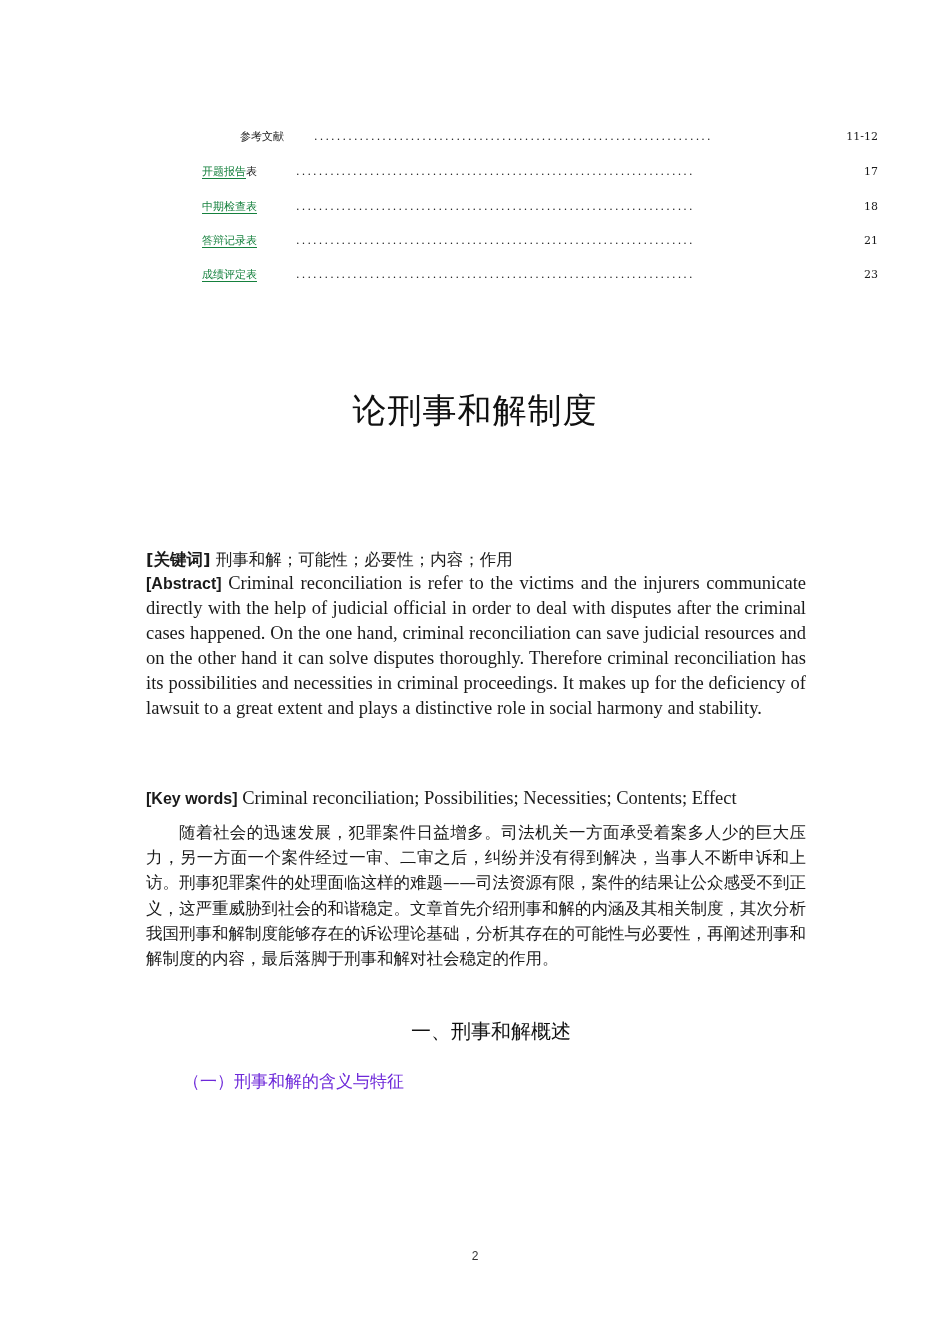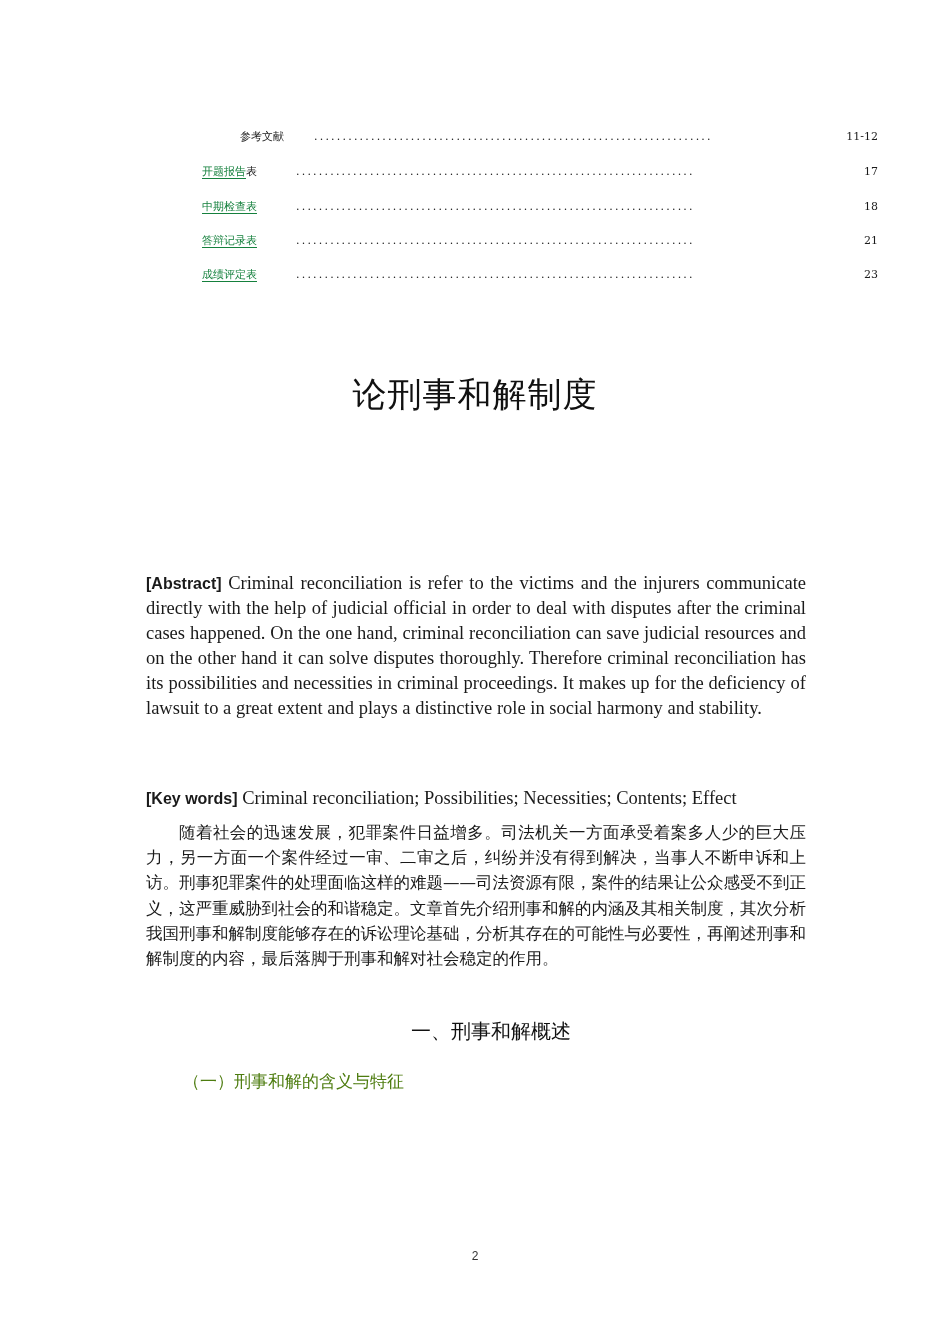--- a/index.html
+++ b/index.html
@@ -7,33 +7,33 @@
            font-family:"DejaVu Serif", serif; color:#1a1a1a; }
     .page { position:absolute; left:0; top:0; width:950px; height:1344px; background:#fff; }
 
     
     .toc-row { position:absolute; left:0; width:950px; height:24px; font-size:11px; line-height:24px;padding-left:16px; }
     .toc-title { position:absolute; white-space:nowrap; }
     .toc-link { color:#15803d; text-decoration:underline; text-underline-offset:3px; }
     .toc-dots { position:absolute; overflow:hidden; white-space:nowrap; letter-spacing:2.2px; color:#222; }
     .toc-page { position:absolute; right:88px; white-space:nowrap; }
 
-    .doc-title { position:absolute; left:0; width:950px; top:372px; text-align:center;
+    .doc-title { position:absolute; left:0; width:950px; top:388px; text-align:center;
                  font-family:Liberation Sans, sans-serif; font-size:34px; font-weight:500; letter-spacing:1px; color:#111; }
 
     .block { position:absolute; left:146px; width:660px; }
     .zh { font-size:16.5px; line-height:25px; text-align:justify; }
     .label-bold { font-family:"DejaVu Sans", sans-serif; font-weight:bold; }
     .en { font-family:"Liberation Serif", serif; font-size:18.5px; line-height:25px; text-align:justify; }
     .en-label { font-family:"Liberation Sans", sans-serif; font-weight:bold; font-size:16px; }
     .indent { text-indent:2em; }
 
     .h1 { position:absolute; left:16px; width:950px; top:1018px; text-align:center;
           font-family:"DejaVu Sans", sans-serif; font-size:20px; color:#111; }
-    .h2 { position:absolute; left:183px; top:1070px; font-family:"DejaVu Sans", sans-serif; font-size:17px; color:#4d7c0f; }
+    .h2 { position:absolute; left:183px; top:1070px; font-family:"DejaVu Sans", sans-serif; font-size:17px; color:#6d28d9; }
 
     .page-number { position:absolute; left:0; width:950px; top:1249px; text-align:center;
                    font-family:"Liberation Sans", sans-serif; font-size:12px; color:#333; }
   </style>
 </head>
 <body>
 
 <div class="page">
 
   <div>
@@ -67,20 +67,24 @@
       <span class="toc-title" style="left:202px;">
         <a class="toc-link">成绩评定表</a>
       </span>
       <span class="toc-dots" style="left:296px; width:538px;">......................................................................</span>
       <span class="toc-page">23</span>
     </div>
   </div>
 
   <div class="doc-title">论刑事和解制度</div>
 
+  <div class="block zh" style="top:547px;">
+    <span class="label-bold">[关键词]</span>
+    <span>刑事和解；可能性；必要性；内容；作用</span>
+  </div>
 
   <div class="block en" style="top:571px;">
     <span class="en-label">[Abstract]</span>
     <span>Criminal reconciliation is refer to the victims and the injurers communicate directly with the help of judicial official in order to deal with disputes after the criminal cases happened. On the one hand, criminal reconciliation can save judicial resources and on the other hand it can solve disputes thoroughly. Therefore criminal reconciliation has its possibilities and necessities in criminal proceedings. It makes up for the deficiency of lawsuit to a great extent and plays a distinctive role in social harmony and stability.</span>
   </div>
   <div class="block en" style="top:786px; text-align:left;">
     <span class="en-label">[Key words]</span>
     <span>Criminal reconciliation; Possibilities; Necessities; Contents; Effect</span>
   </div>
 

